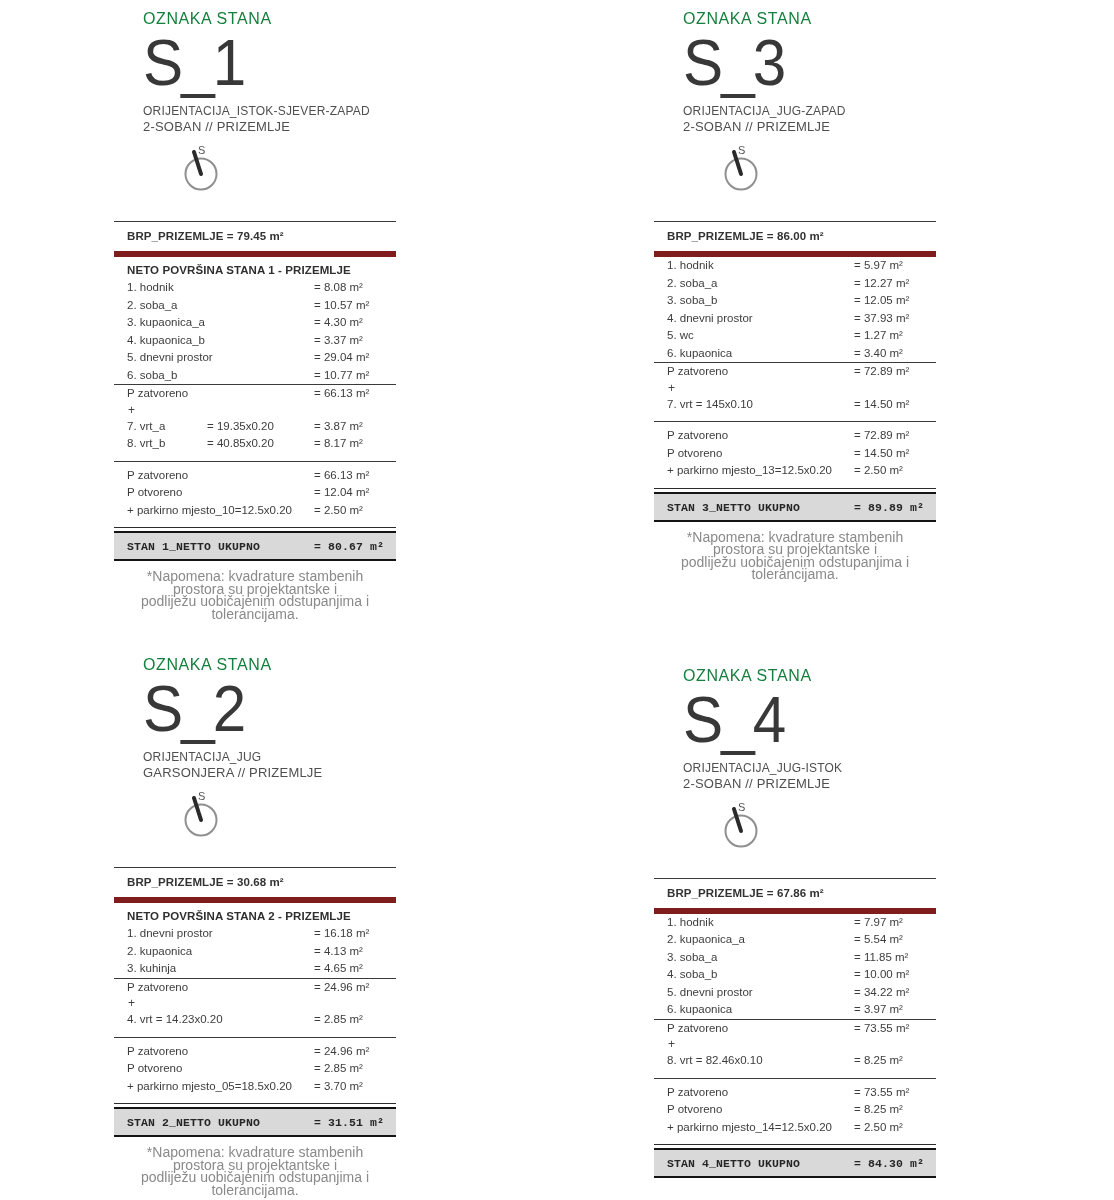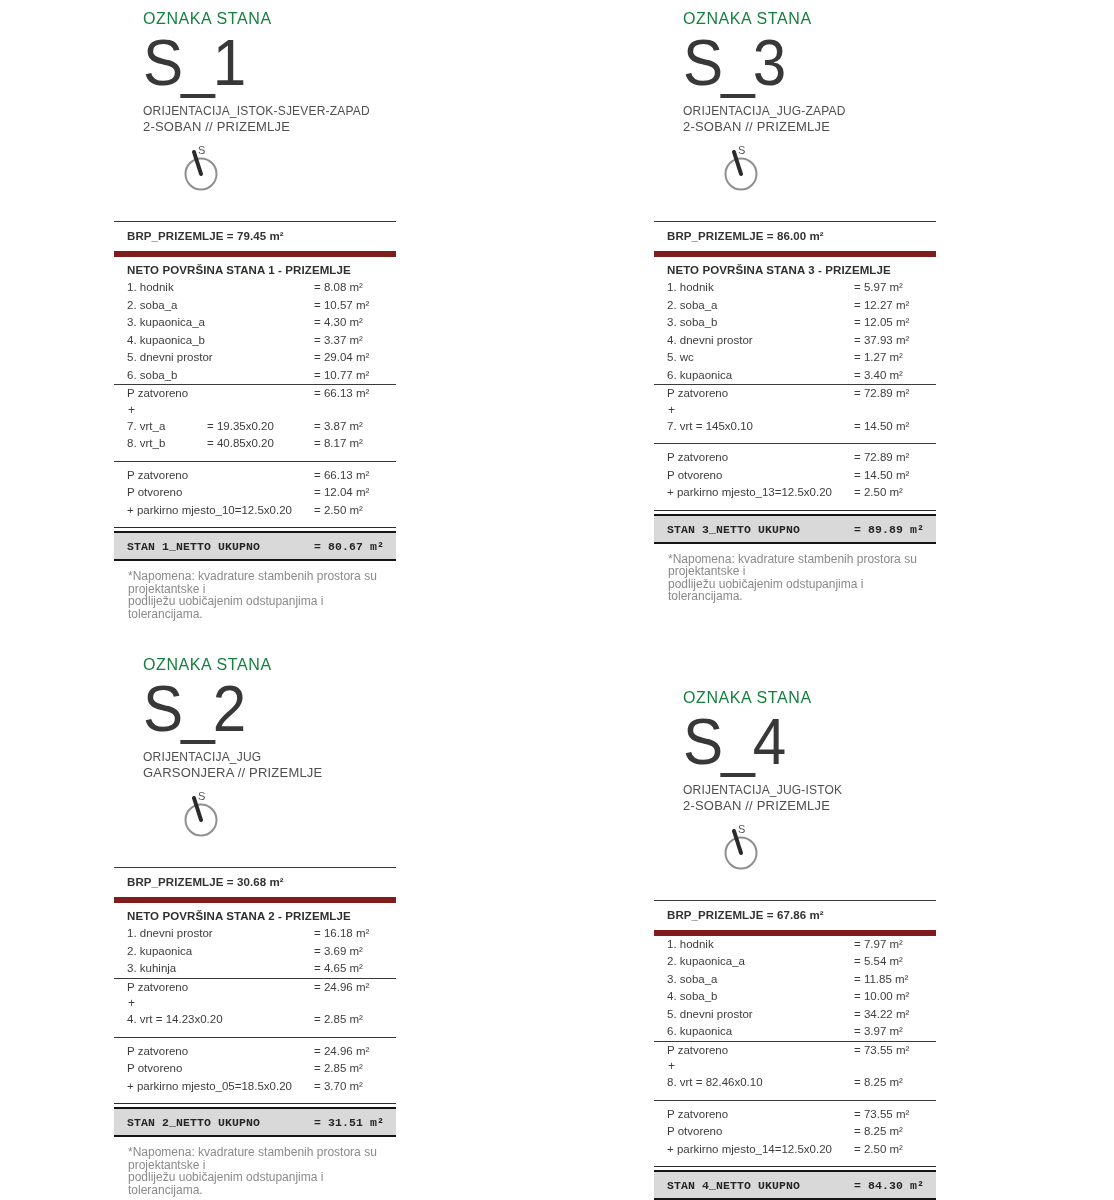--- a/index.html
+++ b/index.html
@@ -44,22 +44,22 @@
   .pz-row { font-size:11.5px; }
   .plus-row { line-height:15px; padding-left:14px; font-size:12px; color:#444; }
   .summary { padding-top:5px; }
   .total-outer { margin-top:8px; border-top:1.5px solid #2c2c2c; padding-top:3px;font-family:Liberation Mono, monospace; }
   .total-bar {
     background:#d9d9d9; border-top:2.5px solid #141414; border-bottom:2px solid #141414;
     display:grid; grid-template-columns:1fr 74px;
     padding:7px 8px 6px 13px; font-weight:bold; color:#262626; letter-spacing:.1px;
   }
   .footnote {
-    margin-top:9px; font-size:12px; line-height:12.5px;
-    color:#8a8a8a; text-align:left; padding:0 14px;
+    margin-top:9px; font-size:14px; line-height:12.5px;
+    color:#8a8a8a; text-align:center; padding:0 14px;
   }
   .s2-block { margin-top:36px; }
   .s4-block { margin-top:86px; }
 </style>
 </head>
 <body>
 
 <div class="col col-left">
 
   <div class="unit-block">
@@ -164,21 +164,21 @@
     <div class="sheet">
       <div class="brp-row">BRP_PRIZEMLJE = 30.68 m²</div>
       <div class="neto-title">NETO POVRŠINA STANA 2 - PRIZEMLJE</div>
       <div class="rows">
           <div class="row2">
             <span class="cell-label">1. dnevni prostor</span>
             <span class="cell-value">= 16.18 m²</span>
           </div>
           <div class="row2">
             <span class="cell-label">2. kupaonica</span>
-            <span class="cell-value">= 3.69 m²</span>
+            <span class="cell-value">= 4.13 m²</span>
           </div>
           <div class="row2">
             <span class="cell-label">3. kuhinja</span>
             <span class="cell-value">= 4.65 m²</span>
           </div>
         </div>
       <div class="rule"></div>
       <div class="row2 pz-row">
         <span class="cell-label">P zatvoreno</span>
         <span class="cell-value">= 24.96 m²</span>
@@ -229,21 +229,20 @@
       <div class="orientation">ORIJENTACIJA_JUG-ZAPAD</div>
       <div class="type-floor">2-SOBAN // PRIZEMLJE</div>
       <svg class="compass" width="44" height="52" viewBox="0 0 44 52">
         <circle cx="20" cy="31" r="15.5" fill="none" stroke="#8f8f8f" stroke-width="2"></circle>
         <line x1="20" y1="31" x2="13" y2="9" stroke="#2a2a2a" stroke-width="4" stroke-linecap="round"></line>
         <text x="17" y="11" font-size="11" fill="#555">S</text>
       </svg>
     </div>
     <div class="sheet">
       <div class="brp-row">BRP_PRIZEMLJE = 86.00 m²</div>
-      <div class="neto-title">NETO POVRŠINA STANA 3 - PRIZEMLJE</div>
       <div class="rows">
           <div class="row2">
             <span class="cell-label">1. hodnik</span>
             <span class="cell-value">= 5.97 m²</span>
           </div>
           <div class="row2">
             <span class="cell-label">2. soba_a</span>
             <span class="cell-value">= 12.27 m²</span>
           </div>
           <div class="row2">

